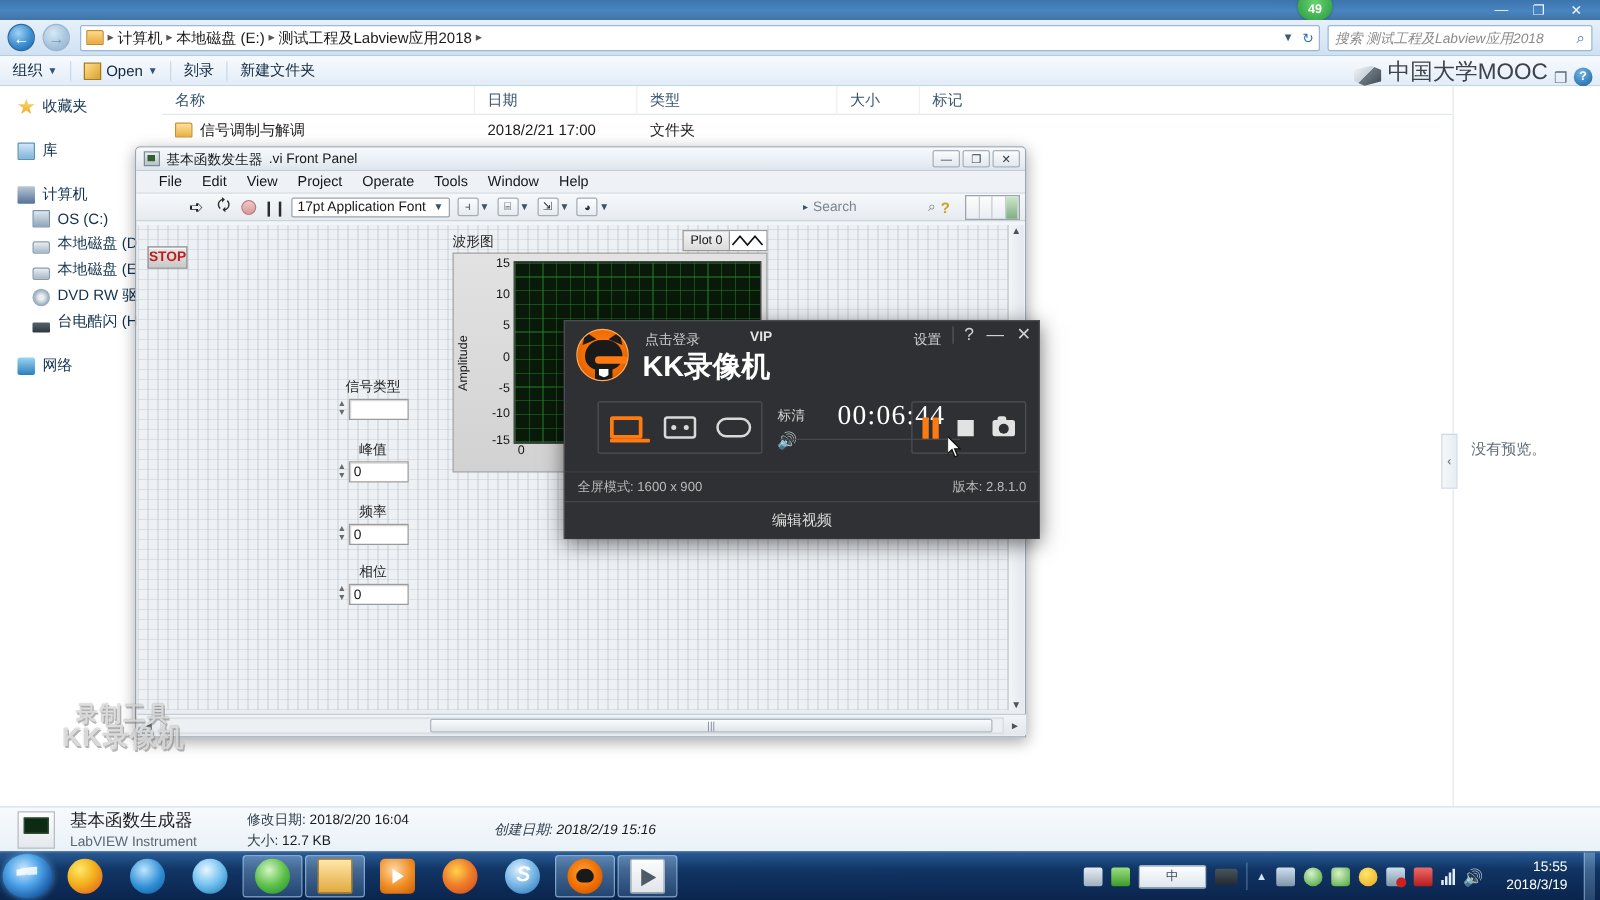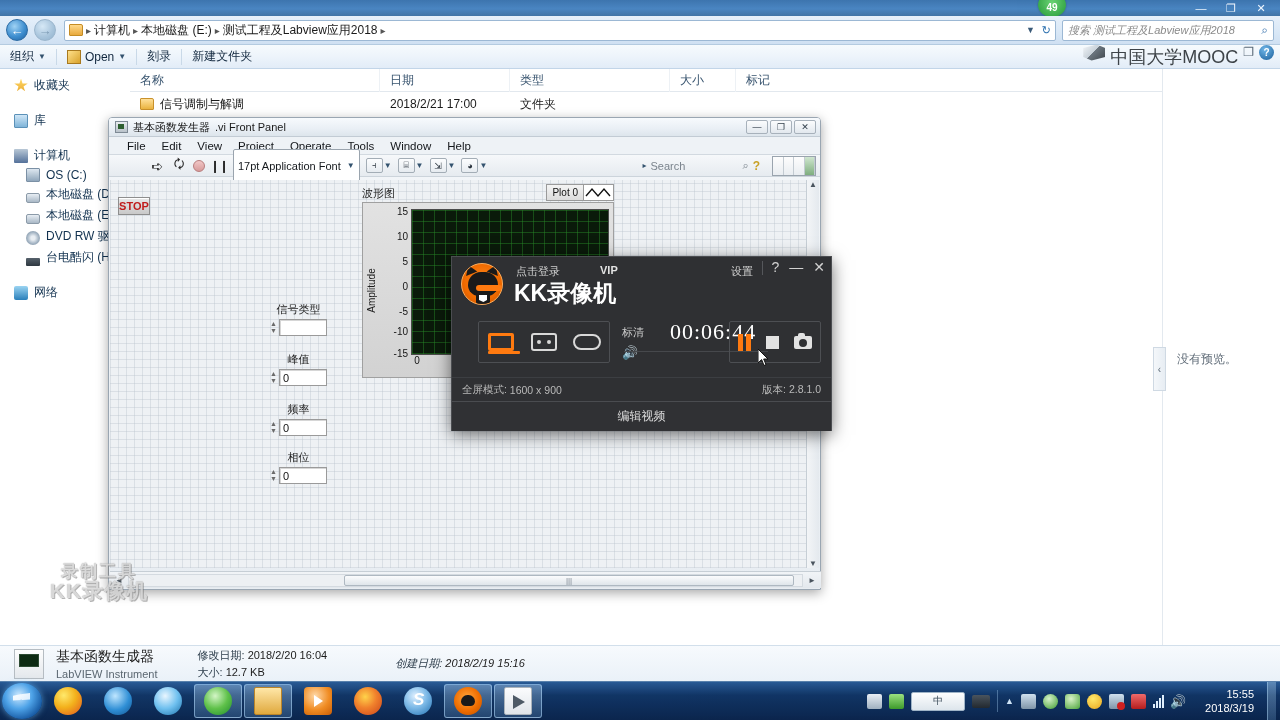--- a/index.html
+++ b/index.html
@@ -100,21 +100,21 @@
   }
   .cmd-item { padding:0 10px; display:flex; align-items:center; gap:4px; height:24px; }
   .cmd-sep { width:1px; height:16px; background:#c9d9e8; }
   .tiny-caret { font-size:8px; color:#33526e; }
   .mini-ico {
     width:14px;height:14px;
     background:linear-gradient(135deg,#ffe08a,#d8a22c);
     border:1px solid #a8791f;
   }
   .mooc-logo {
-    margin-left:auto; display:flex; align-items:flex-start; gap:5px; padding-right:6px;
+    margin-left:auto; display:flex; align-items:flex-end; gap:5px; padding-right:6px;
   }
   .mooc-cube {
     width:22px;height:16px;
     background:linear-gradient(135deg,#f2f5f8 0%, #c9d2da 45%, #6d7780 46%, #3f464c 100%);
     clip-path: polygon(0% 22%, 62% 0%, 100% 22%, 100% 78%, 38% 100%, 0% 78%);
   }
   .mooc-text { font-size:18px; color:#3d4348; letter-spacing:0px; }
   .mooc-btn { color:#5a6a78; font-size:12px; }
   .mooc-help {
     width:15px;height:15px;border-radius:50%;
@@ -226,21 +226,21 @@
     height:22px; display:flex; align-items:center; gap:6px; padding-left:8px;
     background: linear-gradient(180deg,#f6f8fa,#e6ebf0);
     border-bottom:1px solid #ccd4db;
     font-size:11px; color:#22282e;
   }
   .tb-ico { width:16px; height:16px; display:flex; align-items:center; justify-content:center; font-size:12px; color:#2b2b2b; }
   .tb-run { color:#1b1b1b; font-size:14px; }
   .tb-stop { width:12px;height:12px;border-radius:50%; background:linear-gradient(180deg,#f2c7c7,#d79a9a); border:1px solid #b87d7d; }
   .tb-pause { letter-spacing:-1px; font-weight:bold; }
   .lv-fontsel {
-    height:33px; min-width:118px; padding:0 4px;
+    height:16px; min-width:118px; padding:0 4px;
     background:#fff; border:1px solid #9aa4ae; border-radius:2px;
     display:flex; align-items:center; justify-content:space-between; gap:6px;
     font-size:11px; color:#14181c;
   }
   .tb-drop {
     display:flex; align-items:center; gap:1px;
   }
   .tb-glyph {
     width:17px;height:15px; border:1px solid #a3adb6; border-radius:2px;
     background:linear-gradient(180deg,#fcfdfe,#e6ebf0);

